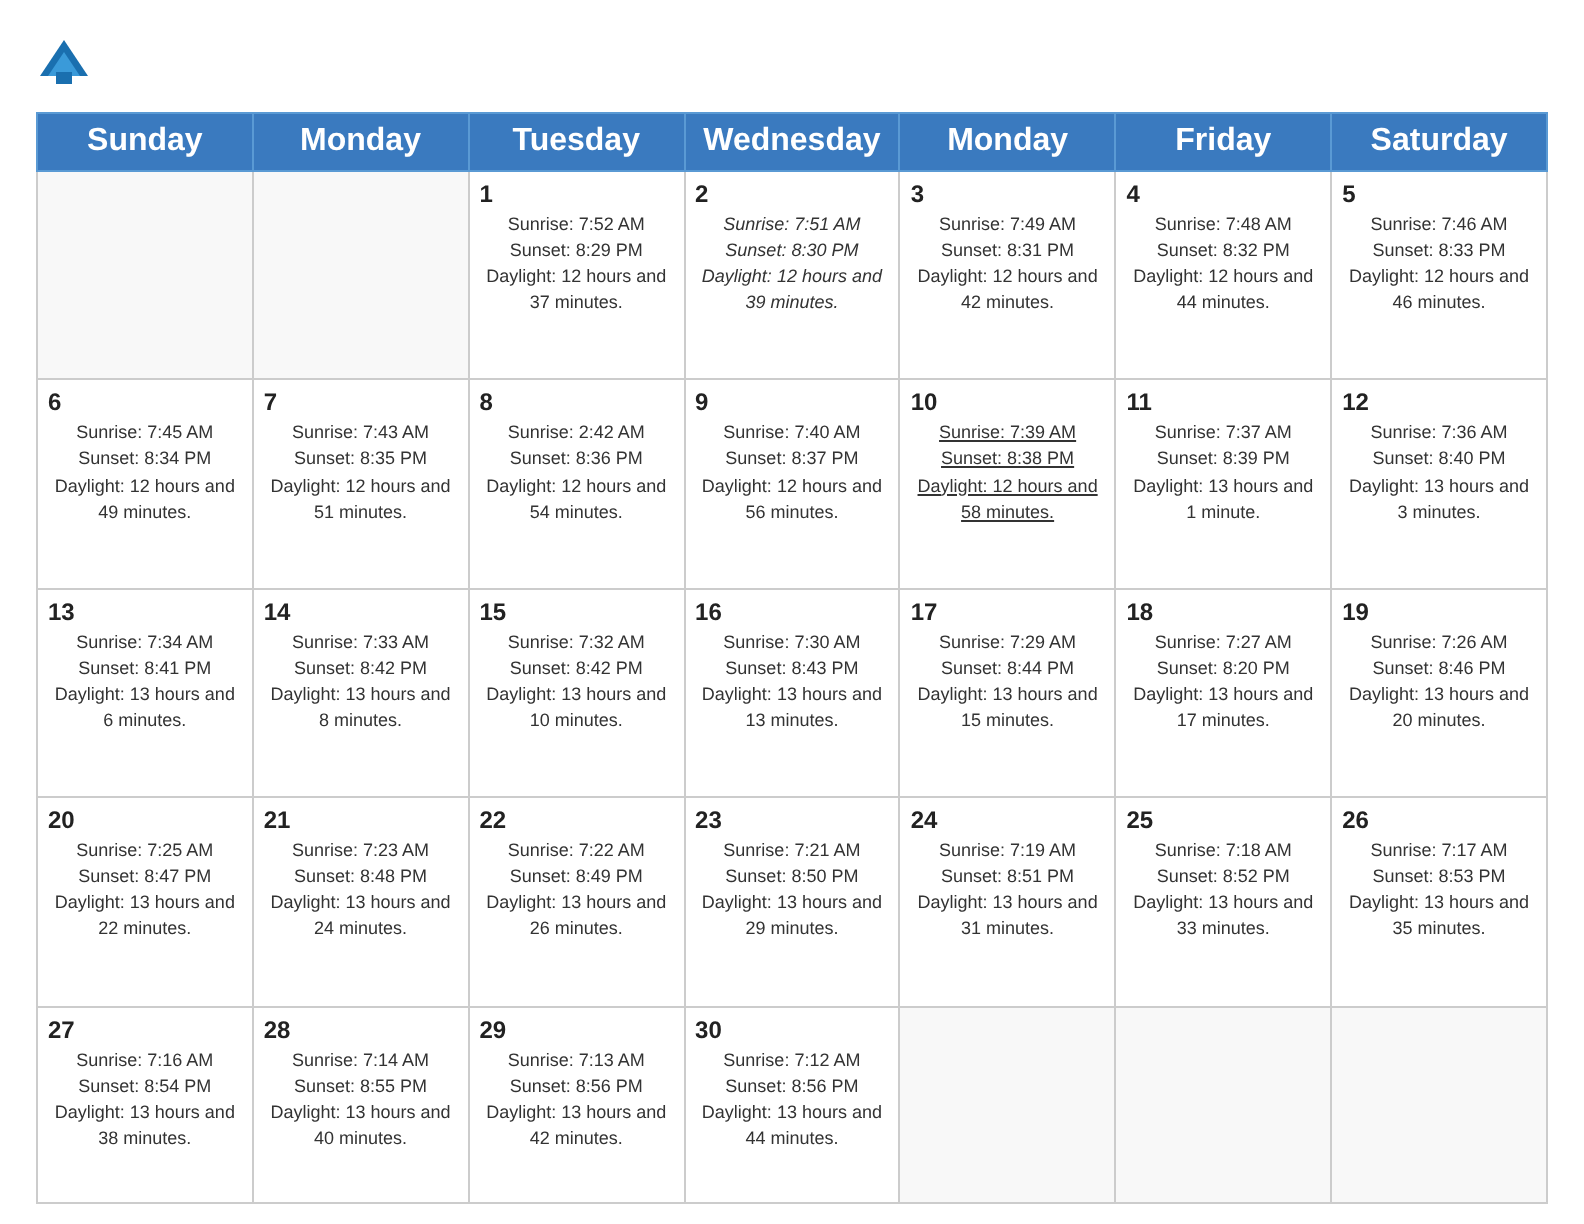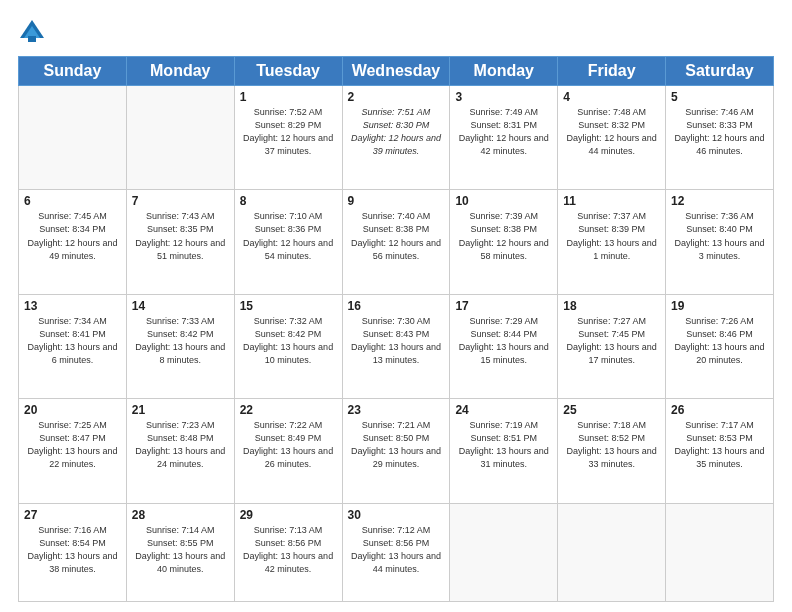--- a/index.html
+++ b/index.html
@@ -181,33 +181,33 @@
 Daylight: 12 hours and 49 minutes.</div>
           </td>
           <td>
             <div class="cell-day-num">7</div>
             <div class="cell-info" style="white-space: pre-line;">Sunrise: 7:43 AM
 Sunset: 8:35 PM
 Daylight: 12 hours and 51 minutes.</div>
           </td>
           <td>
             <div class="cell-day-num">8</div>
-            <div class="cell-info" style="white-space: pre-line;">Sunrise: 7:10 AM
+            <div class="cell-info" style="white-space: pre-line;">Sunrise: 2:42 AM
 Sunset: 8:36 PM
 Daylight: 12 hours and 54 minutes.</div>
           </td>
           <td>
             <div class="cell-day-num">9</div>
             <div class="cell-info" style="white-space: pre-line;">Sunrise: 7:40 AM
-Sunset: 8:38 PM
+Sunset: 8:37 PM
 Daylight: 12 hours and 56 minutes.</div>
           </td>
           <td>
             <div class="cell-day-num">10</div>
-            <div class="cell-info" style="white-space: pre-line;">Sunrise: 7:39 AM
+            <div class="cell-info" style="white-space: pre-line; text-decoration: underline;">Sunrise: 7:39 AM
 Sunset: 8:38 PM
 Daylight: 12 hours and 58 minutes.</div>
           </td>
           <td>
             <div class="cell-day-num">11</div>
             <div class="cell-info" style="white-space: pre-line;">Sunrise: 7:37 AM
 Sunset: 8:39 PM
 Daylight: 13 hours and 1 minute.</div>
           </td>
           <td>
@@ -244,21 +244,21 @@
           </td>
           <td>
             <div class="cell-day-num">17</div>
             <div class="cell-info" style="white-space: pre-line;">Sunrise: 7:29 AM
 Sunset: 8:44 PM
 Daylight: 13 hours and 15 minutes.</div>
           </td>
           <td>
             <div class="cell-day-num">18</div>
             <div class="cell-info" style="white-space: pre-line;">Sunrise: 7:27 AM
-Sunset: 7:45 PM
+Sunset: 8:20 PM
 Daylight: 13 hours and 17 minutes.</div>
           </td>
           <td>
             <div class="cell-day-num">19</div>
             <div class="cell-info" style="white-space: pre-line;">Sunrise: 7:26 AM
 Sunset: 8:46 PM
 Daylight: 13 hours and 20 minutes.</div>
           </td>
         </tr>
         <tr>

